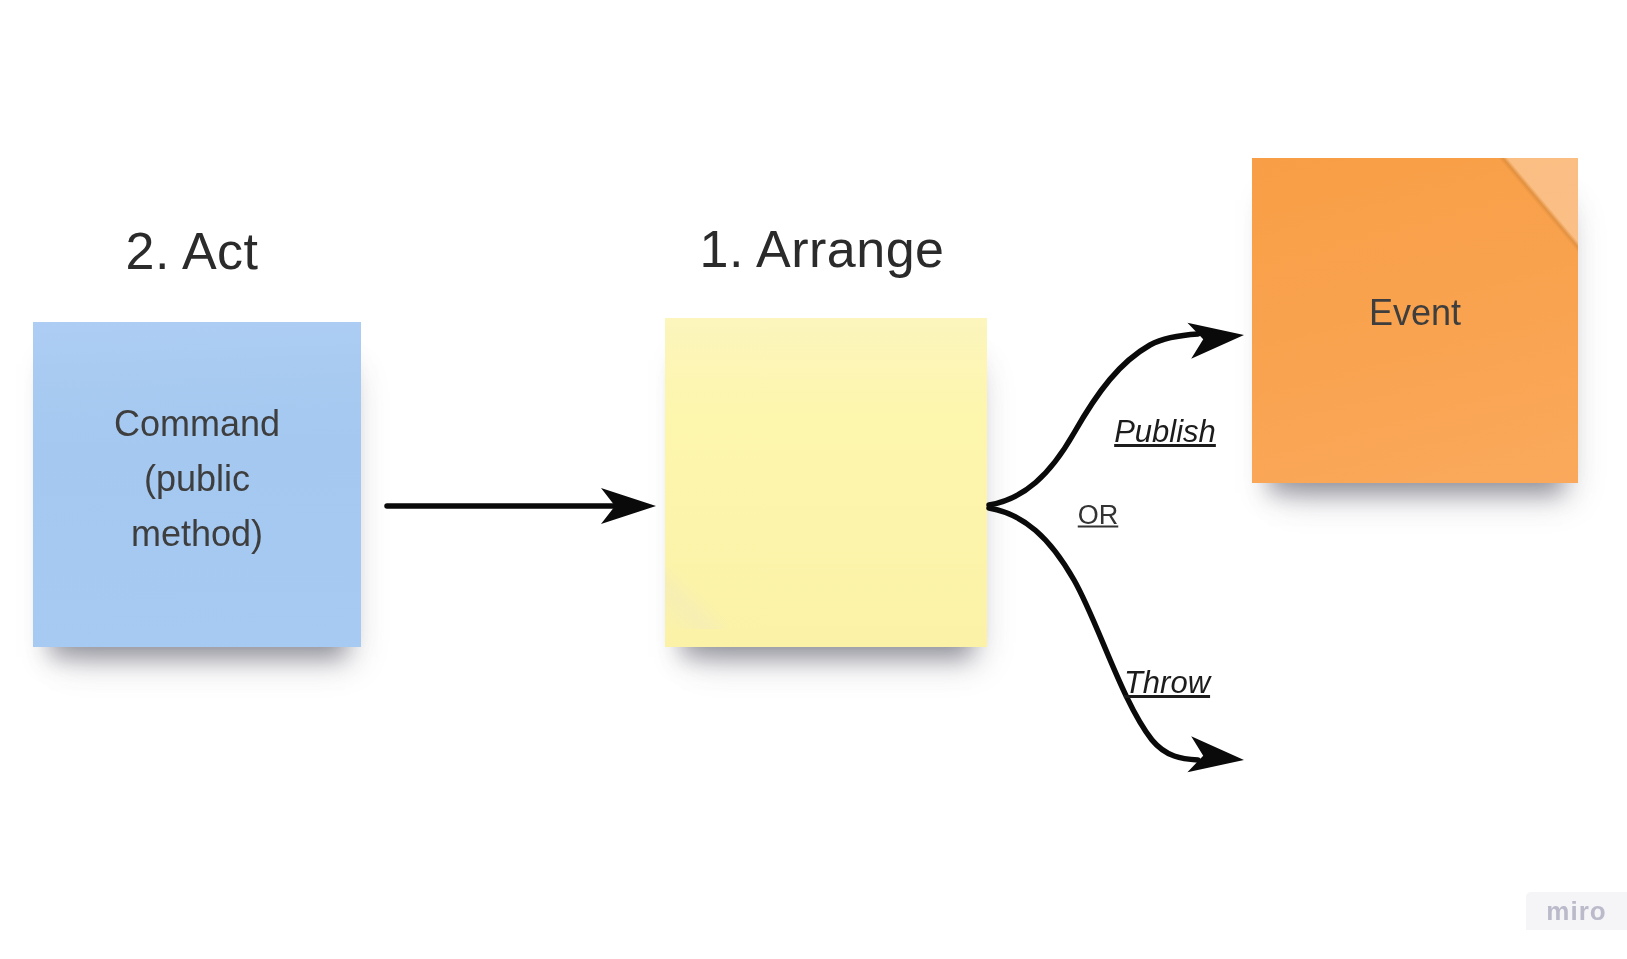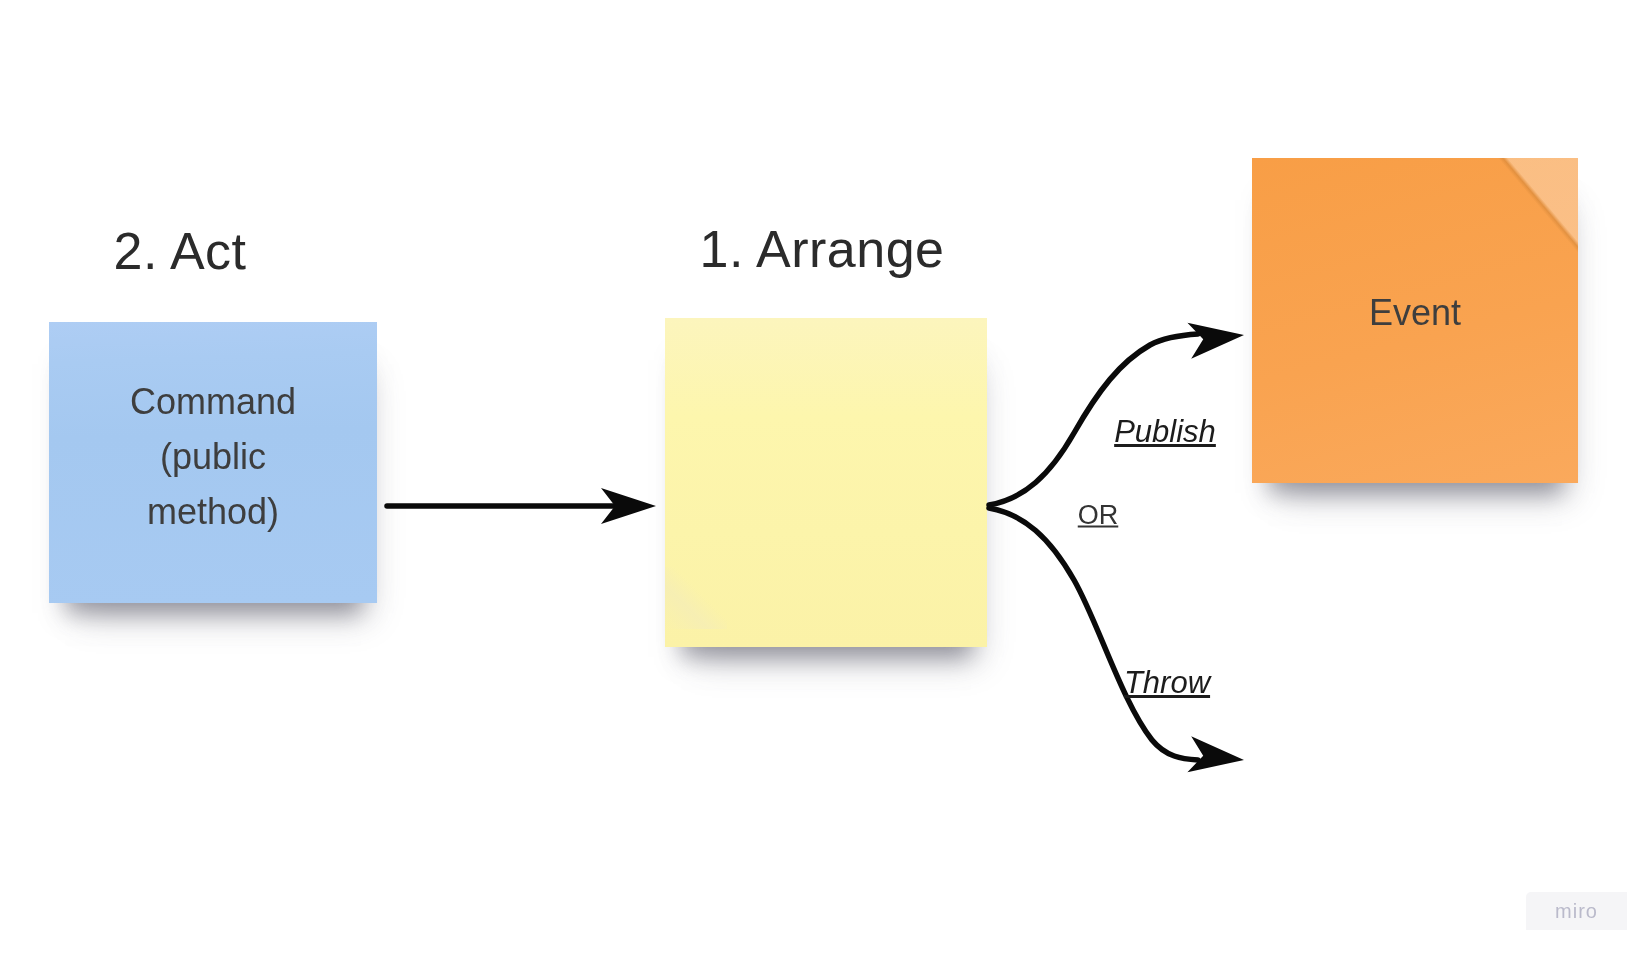--- a/index.html
+++ b/index.html
@@ -25,21 +25,21 @@
     display:flex;align-items:center;justify-content:center;
     text-align:center;
     box-shadow:0 26px 22px -16px rgba(80,80,95,0.50), 10px 32px 34px -20px rgba(80,80,95,0.28);
   }
   .note .note-text{
     font-size:36px;
     line-height:55px;
     color:#3e3e3e;
   }
   .note-command{
-    left:49px;top:322px;width:328px;height:281px;
+    left:33px;top:322px;width:328px;height:325px;
     background:linear-gradient(178deg,#aecdf4 0%,#a9cbf2 14%,#a4c8f0 40%,#a7caf2 100%);
   }
   .note-command .note-text{width:210px;margin-top:-12px;}
   .note-aggregate{
     left:665px;top:318px;width:322px;height:329px;
     background:linear-gradient(180deg,#fcf5bd 0%,#fdf6ad 30%,#fbf2a7 100%);
   }
   .note-aggregate .note-text{margin-top:-14px;}
   .note-event{
     left:1252px;top:158px;width:326px;height:325px;
@@ -72,30 +72,30 @@
   #label-publish{left:1165px;top:432px;}
   #label-or{left:1098px;top:515px;}
   #label-throw{left:1167px;top:683px;}
   #watermark{
     position:absolute;left:1526px;top:892px;width:101px;height:38px;
     background:rgba(236,236,241,0.55);
     border-top-left-radius:5px;
     display:flex;align-items:center;justify-content:center;
   }
   #watermark span{
-    font-size:20px;font-weight:400;letter-spacing:1px;
+    font-size:26px;font-weight:700;letter-spacing:1px;
     color:#babacb;
   }
 </style>
 </head>
 <body>
 
 <div id="board">
 
-  <div class="heading" style="left:180px;top:221px;">2. Act</div>
+  <div class="heading" style="left:192px;top:221px;">2. Act</div>
   <div class="heading" style="left:822px;top:219px;">1. Arrange</div>
 
   <div class="note note-command">
     <div class="note-text">Command (public method)</div>
   </div>
 
   <div class="note note-aggregate">
     <div class="fold-bl"></div>
   </div>
 

